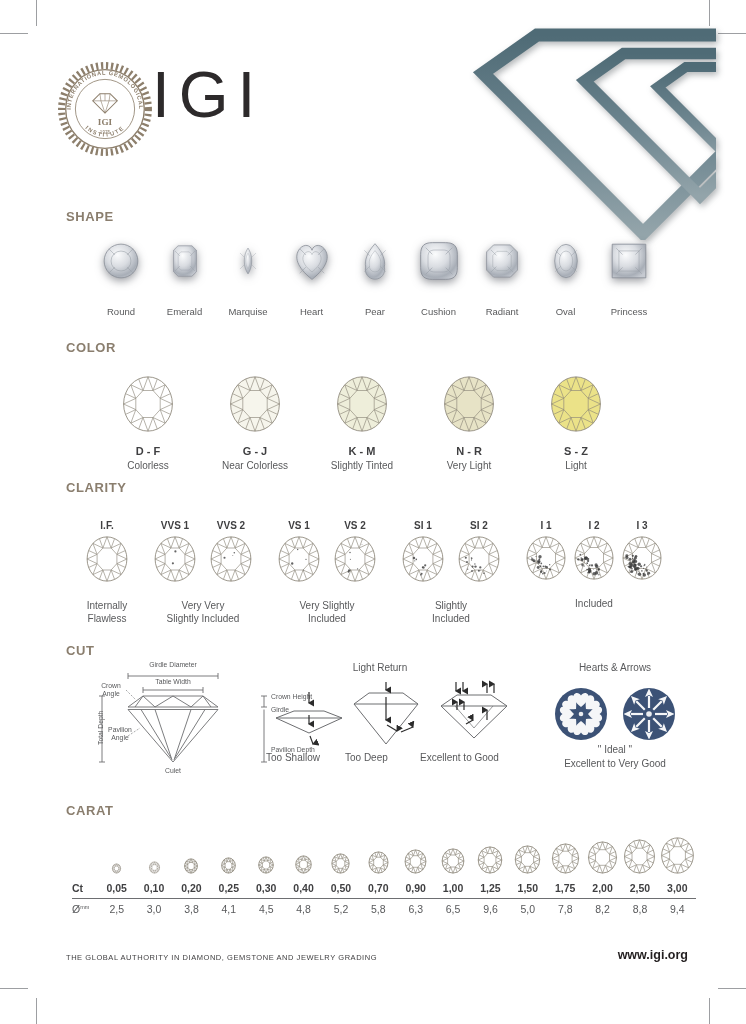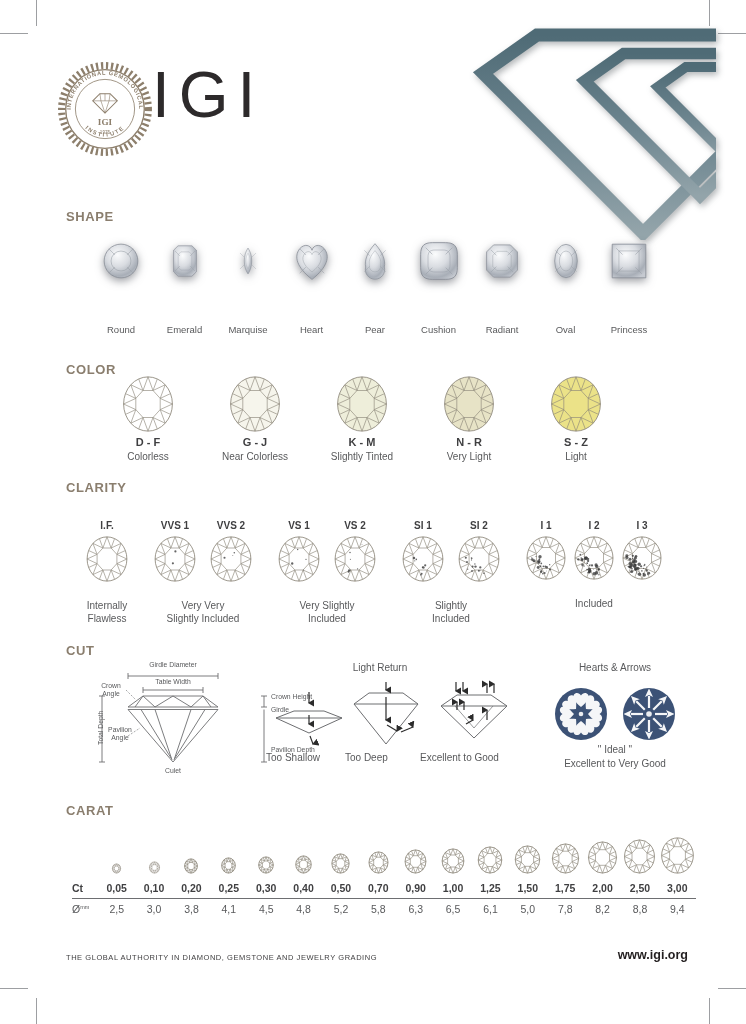--- a/index.html
+++ b/index.html
@@ -8,28 +8,28 @@
   .crop{position:absolute;background:#9d9fa2;}
   
   #seal{position:absolute;left:56px;top:60px;}
   #brand{position:absolute;left:152px;top:58px;font-size:64px;letter-spacing:9px;color:#2d2a2b;font-weight:400;}
   #doc-title{position:absolute;left:66px;top:158px;font-size:13px;letter-spacing:3.4px;color:#4d4d4f;}
   #diamond-art{position:absolute;left:432px;top:24px;filter:drop-shadow(2px 3px 3px rgba(40,50,55,.35));}
   
   .sec-h{position:absolute;left:66px;font-size:13px;font-weight:bold;letter-spacing:.6px;color:#8a7e6e;}
   
   #shape-row{position:absolute;left:90px;top:228px;width:570px;display:flex;justify-content:space-between;}
-  .shape-cell{width:62px;display:flex;flex-direction:column;align-items:center;gap:18px;}
+  .shape-cell{width:62px;display:flex;flex-direction:column;align-items:center;}
   .shape-img{height:66px;display:flex;align-items:center;justify-content:center;
              filter:drop-shadow(0 3px 4px rgba(55,60,70,.5));}
   .shape-name{margin-top:12px;font-size:9.5px;color:#58595b;}
   
   #color-row{position:absolute;left:98px;top:376px;width:528px;display:flex;justify-content:space-between;}
   .color-cell{width:100px;display:flex;flex-direction:column;align-items:center;}
-  .color-grade{font-size:11px;font-weight:bold;color:#3f3f41;}
+  .color-grade{margin-top:9px;font-size:11px;font-weight:bold;color:#3f3f41;}
   .color-name{margin-top:3px;font-size:10px;color:#58595b;}
   
   #clarity-row{position:absolute;left:84px;top:520px;width:580px;display:flex;justify-content:space-between;}
   .cl-group{display:flex;flex-direction:column;align-items:center;}
   .cl-grades{display:flex;}
   .cl-grade{font-size:10px;font-weight:bold;color:#3f3f41;text-align:center;}
   .cl-gems{display:flex;align-items:center;margin-top:5px;}
   .cl-desc{margin-top:13px;font-size:10px;color:#58595b;text-align:center;line-height:13px;}
   
   #anatomy{position:absolute;left:88px;top:662px;width:235px;height:124px;}
@@ -332,21 +332,21 @@
               <line x1="46" y1="14" x2="38" y2="22"></line>
       <line x1="14" y1="46" x2="22" y2="38"></line>
               <line x1="46" y1="46" x2="38" y2="38"></line>
             </g>
           </svg>
         </div>
         <div class="shape-name">Princess</div>
       </div>
     </div>
 
-  <div class="sec-h" style="top:362px;">COLOR</div>
+  <div class="sec-h" style="top:340px;">COLOR</div>
   <div id="color-row">
       <div class="color-cell">
         <div><svg width="56" height="56" viewBox="0 0 56 56">
     <ellipse cx="28" cy="28" rx="24.39" ry="27.1" fill="#ffffff" stroke="#8b8578" stroke-width="0.85"></ellipse>
     <g stroke="#8b8578" stroke-width="0.7" fill="none" opacity="0.9">
       <polygon points="33.0,14.5 40.2,22.4 40.2,33.6 33.0,41.5 23.0,41.5 15.8,33.6 15.8,22.4 23.0,14.5"></polygon>
               <line x1="28.0" y1="0.9" x2="33.0" y2="14.5"></line>
               <line x1="28.0" y1="0.9" x2="23.0" y2="14.5"></line>
               <line x1="37.3" y1="3.0" x2="33.0" y2="14.5"></line>
               <line x1="45.2" y1="8.8" x2="40.2" y2="22.4"></line>
@@ -1738,21 +1738,21 @@
       <div class="mm-val">2,5</div>
       <div class="mm-val">3,0</div>
       <div class="mm-val">3,8</div>
       <div class="mm-val">4,1</div>
       <div class="mm-val">4,5</div>
       <div class="mm-val">4,8</div>
       <div class="mm-val">5,2</div>
       <div class="mm-val">5,8</div>
       <div class="mm-val">6,3</div>
       <div class="mm-val">6,5</div>
-      <div class="mm-val">6,1</div>
+      <div class="mm-val">9,6</div>
       <div class="mm-val">5,0</div>
       <div class="mm-val">7,8</div>
       <div class="mm-val">8,2</div>
       <div class="mm-val">8,8</div>
       <div class="mm-val">9,4</div>
     </div>
 
   <div id="footer-tagline">THE GLOBAL AUTHORITY IN DIAMOND, GEMSTONE AND JEWELRY GRADING</div>
   <div id="footer-site">www.igi.org</div>
 

